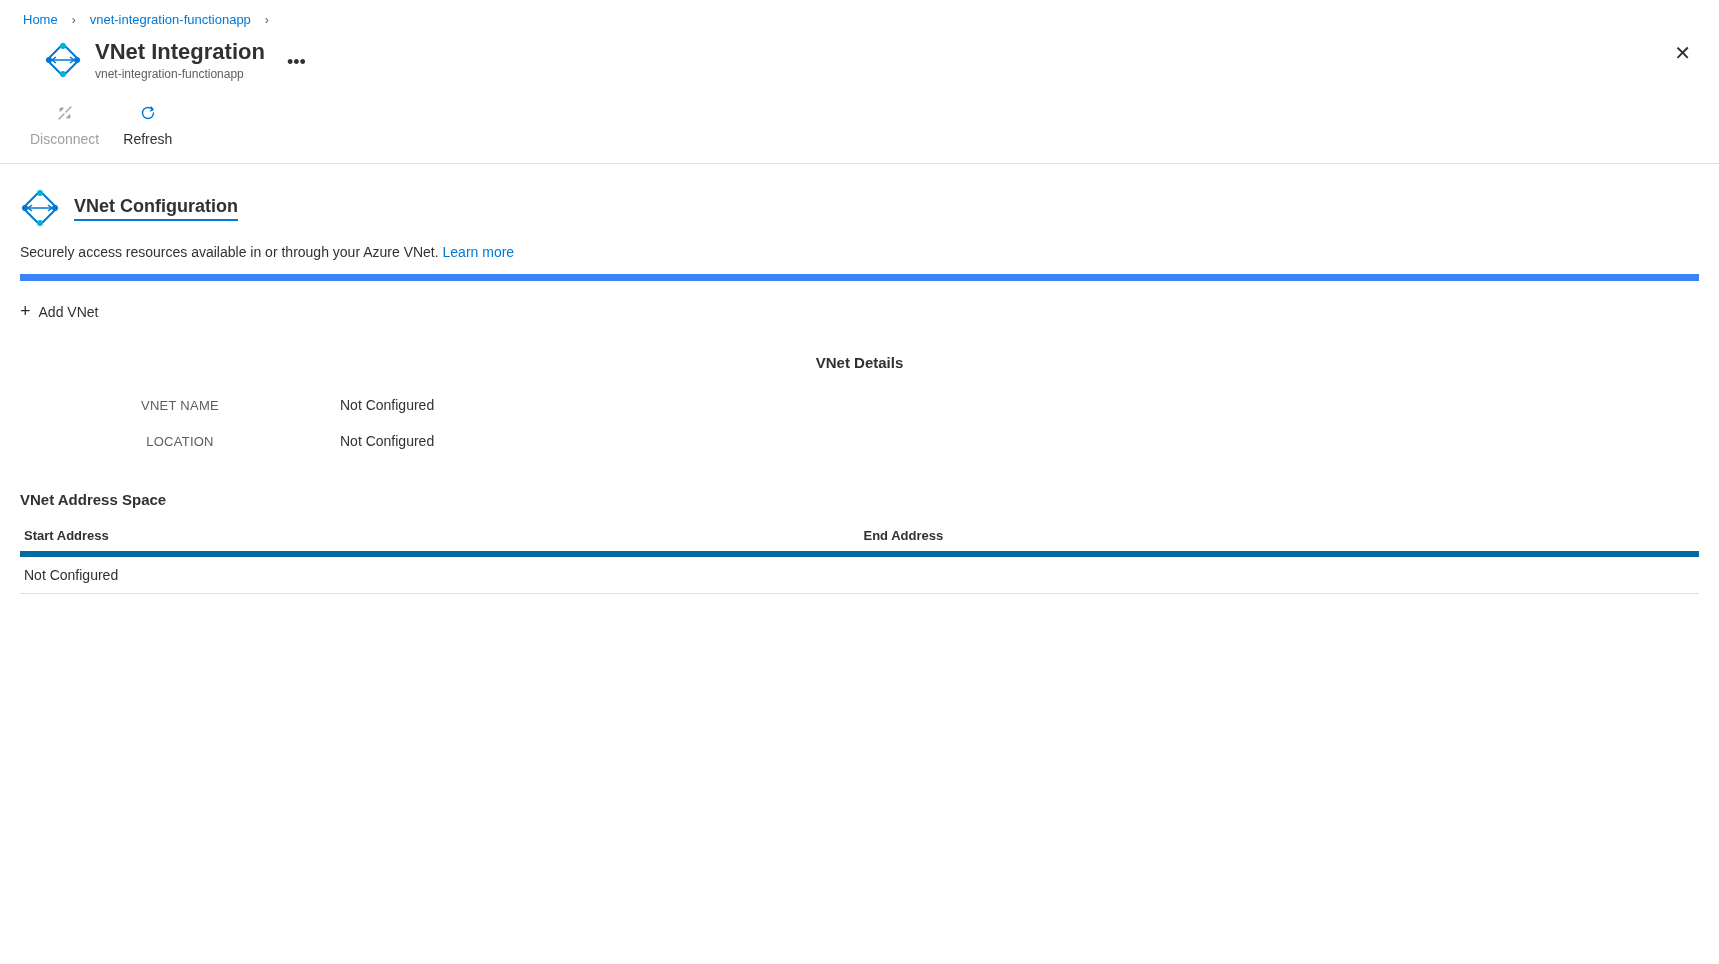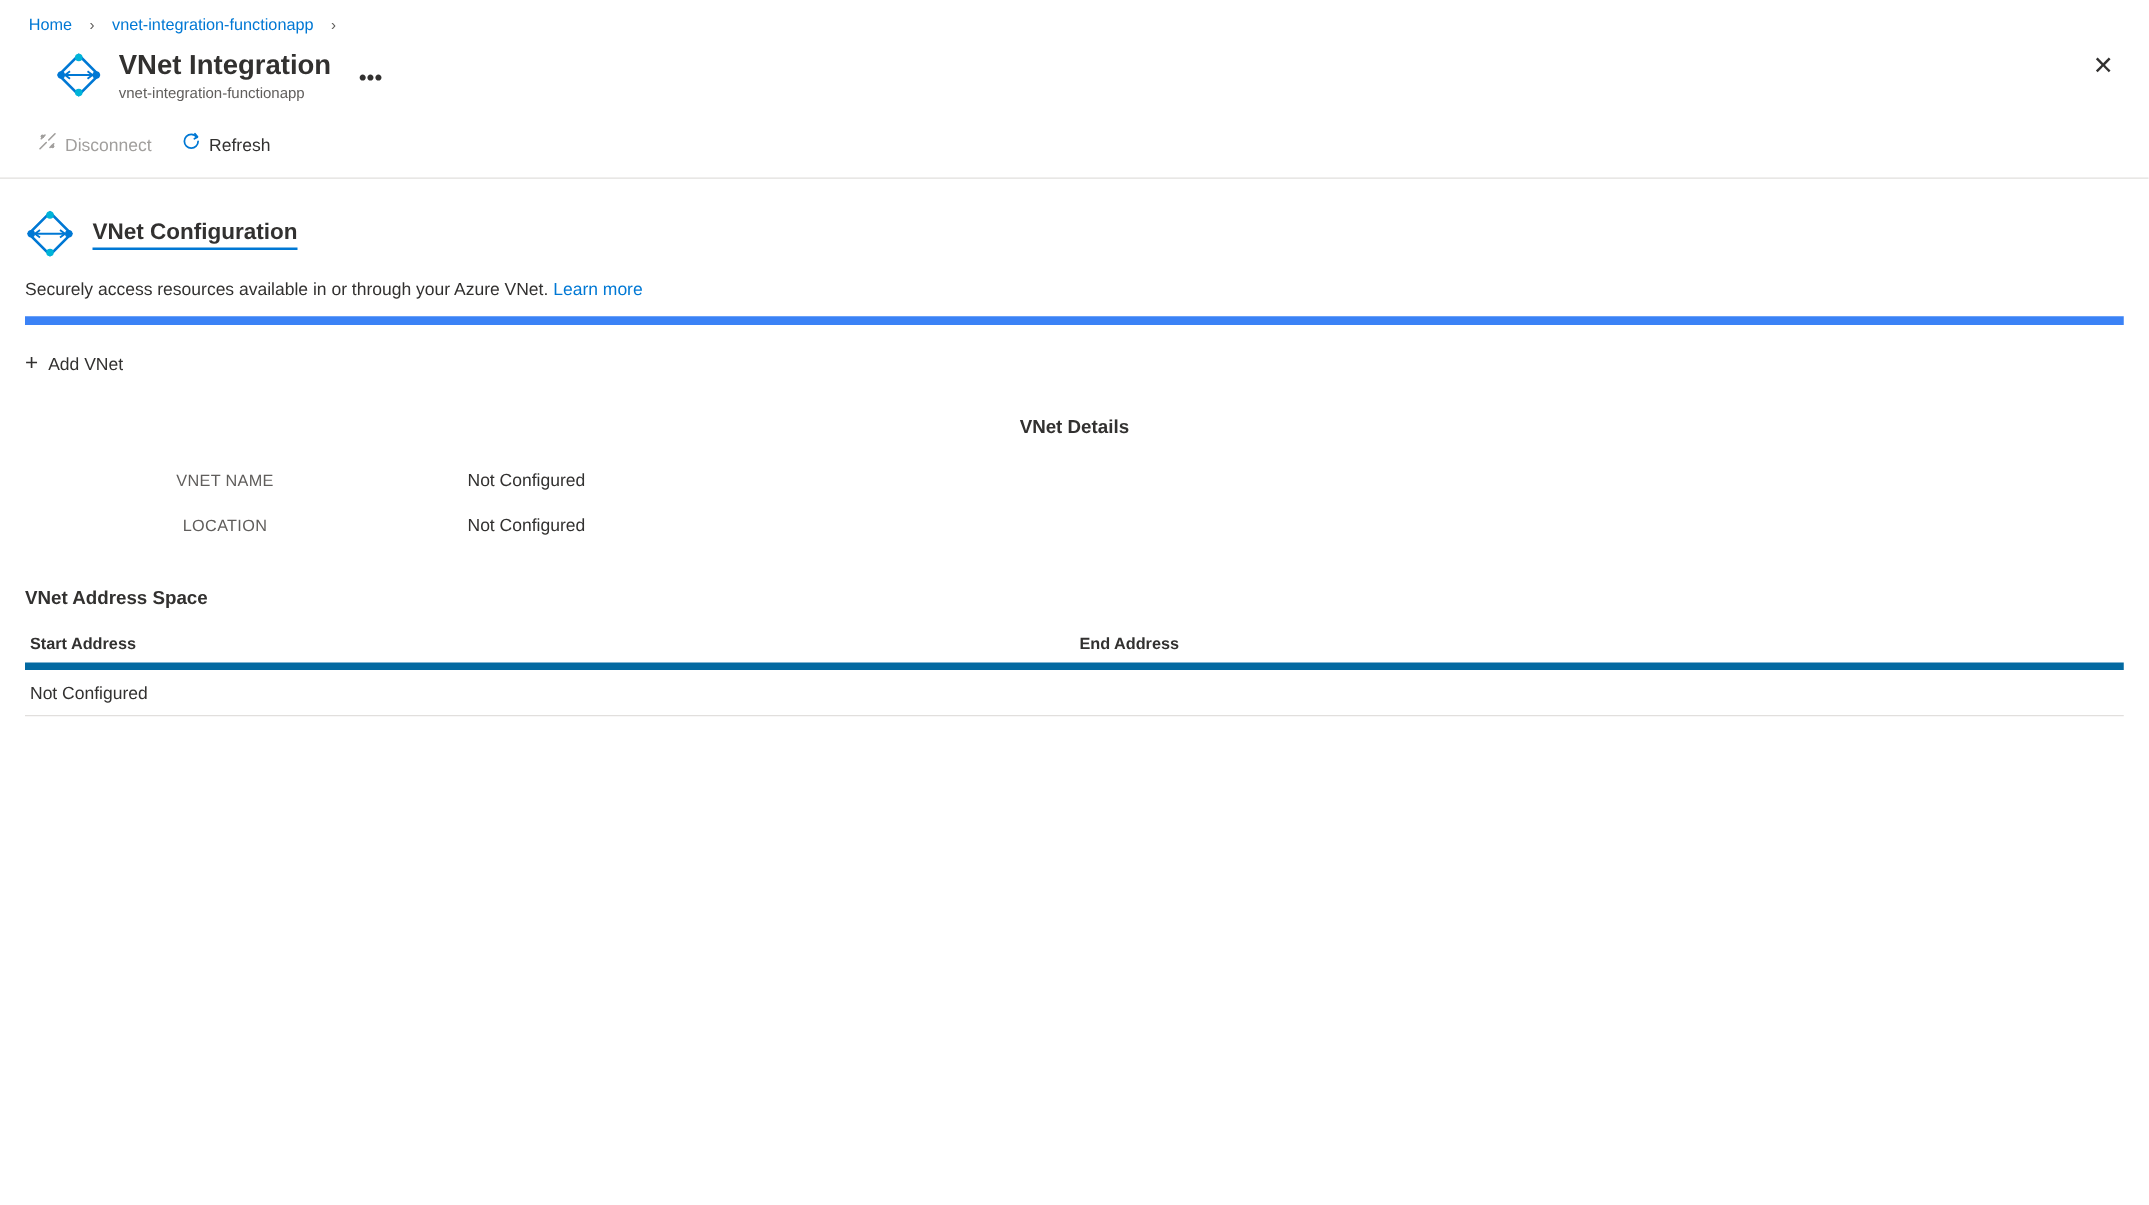--- a/index.html
+++ b/index.html
@@ -82,20 +82,21 @@
       display: flex;
       align-items: center;
       gap: 6px;
       background: none;
       border: none;
       cursor: pointer;
       padding: 6px 10px;
       font-size: 14px;
       color: #323130;
       border-radius: 2px;
+      flex-direction: column;
     }
     .toolbar-btn.disabled {
       color: #a19f9d;
       cursor: default;
     }
     .toolbar-btn .btn-icon {
       font-size: 16px;
       color: #a19f9d;
     }
     .toolbar-btn.refresh .btn-icon {
@@ -159,21 +160,20 @@
       font-size: 15px;
       font-weight: 700;
       color: #323130;
       margin-bottom: 16px;
     }
     .detail-row {
       display: flex;
       align-items: baseline;
       padding: 10px 0;
       border-bottom: none;
-      gap: 34px;
     }
     .detail-label {
       width: 320px;
       font-size: 13px;
       font-weight: 400;
       color: #605e5c;
       text-transform: uppercase;
       letter-spacing: 0.02em;
       flex-shrink: 0;
     }

